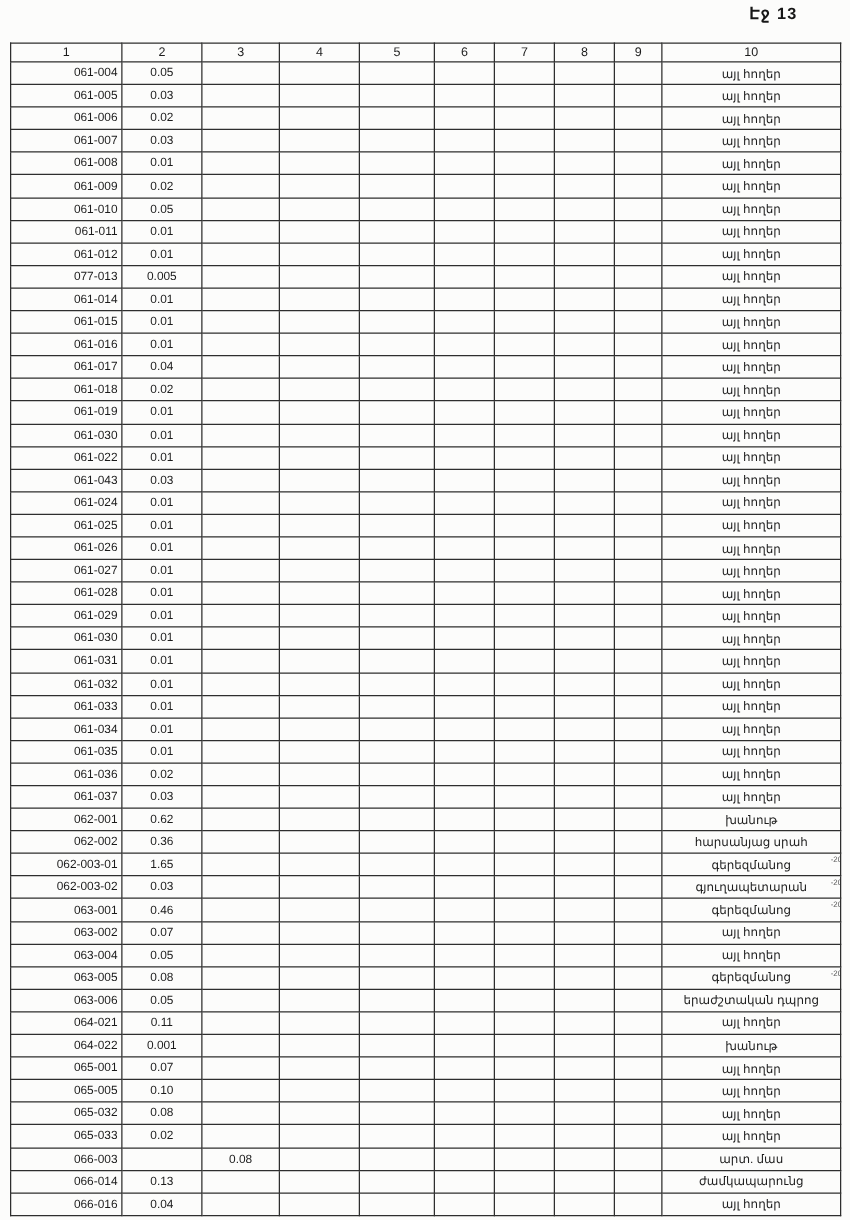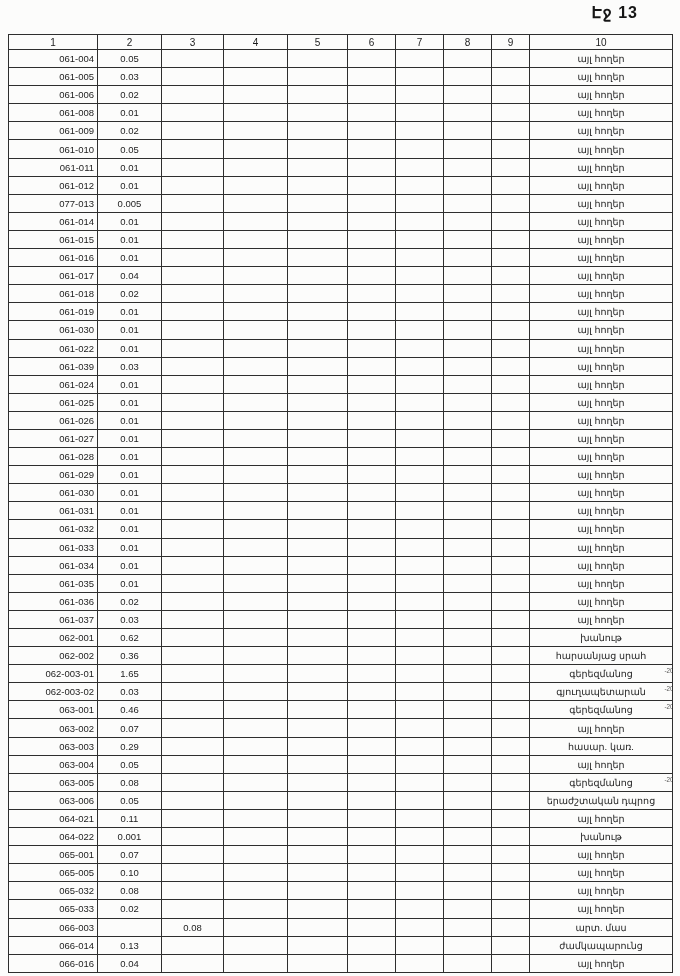--- a/index.html
+++ b/index.html
@@ -15,21 +15,21 @@
   .page {
     position: relative;
     width: 680px;
     height: 976px;
     background: #fcfcfb;
   }
   .page-label {
     position: absolute;
     top: 3px;
     right: 42px;
-    font-size: 16px;
+    font-size: 13px;
     font-weight: bold;
     letter-spacing: 1px;
     color: #161616;
   }
   table.doc-table {
     position: absolute;
     left: 8px;
     top: 34px;
     width: 664px;
     height: 939px;
@@ -129,20 +129,32 @@
           <td class="c3"></td>
           <td class="c4"></td>
           <td class="c5"></td>
           <td class="c6"></td>
           <td class="c7"></td>
           <td class="c8"></td>
           <td class="c9"></td>
           <td class="c10">այլ հողեր</td>
         </tr>
         <tr>
+          <td class="c1">061-007</td>
+          <td class="c2">0.03</td>
+          <td class="c3"></td>
+          <td class="c4"></td>
+          <td class="c5"></td>
+          <td class="c6"></td>
+          <td class="c7"></td>
+          <td class="c8"></td>
+          <td class="c9"></td>
+          <td class="c10">այլ հողեր</td>
+        </tr>
+        <tr>
           <td class="c1">061-008</td>
           <td class="c2">0.01</td>
           <td class="c3"></td>
           <td class="c4"></td>
           <td class="c5"></td>
           <td class="c6"></td>
           <td class="c7"></td>
           <td class="c8"></td>
           <td class="c9"></td>
           <td class="c10">այլ հողեր</td>
@@ -297,21 +309,21 @@
           <td class="c3"></td>
           <td class="c4"></td>
           <td class="c5"></td>
           <td class="c6"></td>
           <td class="c7"></td>
           <td class="c8"></td>
           <td class="c9"></td>
           <td class="c10">այլ հողեր</td>
         </tr>
         <tr>
-          <td class="c1">061-039</td>
+          <td class="c1">061-043</td>
           <td class="c2">0.03</td>
           <td class="c3"></td>
           <td class="c4"></td>
           <td class="c5"></td>
           <td class="c6"></td>
           <td class="c7"></td>
           <td class="c8"></td>
           <td class="c9"></td>
           <td class="c10">այլ հողեր</td>
         </tr>
@@ -547,32 +559,20 @@
           <td class="c1">063-002</td>
           <td class="c2">0.07</td>
           <td class="c3"></td>
           <td class="c4"></td>
           <td class="c5"></td>
           <td class="c6"></td>
           <td class="c7"></td>
           <td class="c8"></td>
           <td class="c9"></td>
           <td class="c10">այլ հողեր</td>
-        </tr>
-        <tr>
-          <td class="c1">063-003</td>
-          <td class="c2">0.29</td>
-          <td class="c3"></td>
-          <td class="c4"></td>
-          <td class="c5"></td>
-          <td class="c6"></td>
-          <td class="c7"></td>
-          <td class="c8"></td>
-          <td class="c9"></td>
-          <td class="c10">հասար. կառ.</td>
         </tr>
         <tr>
           <td class="c1">063-004</td>
           <td class="c2">0.05</td>
           <td class="c3"></td>
           <td class="c4"></td>
           <td class="c5"></td>
           <td class="c6"></td>
           <td class="c7"></td>
           <td class="c8"></td>

